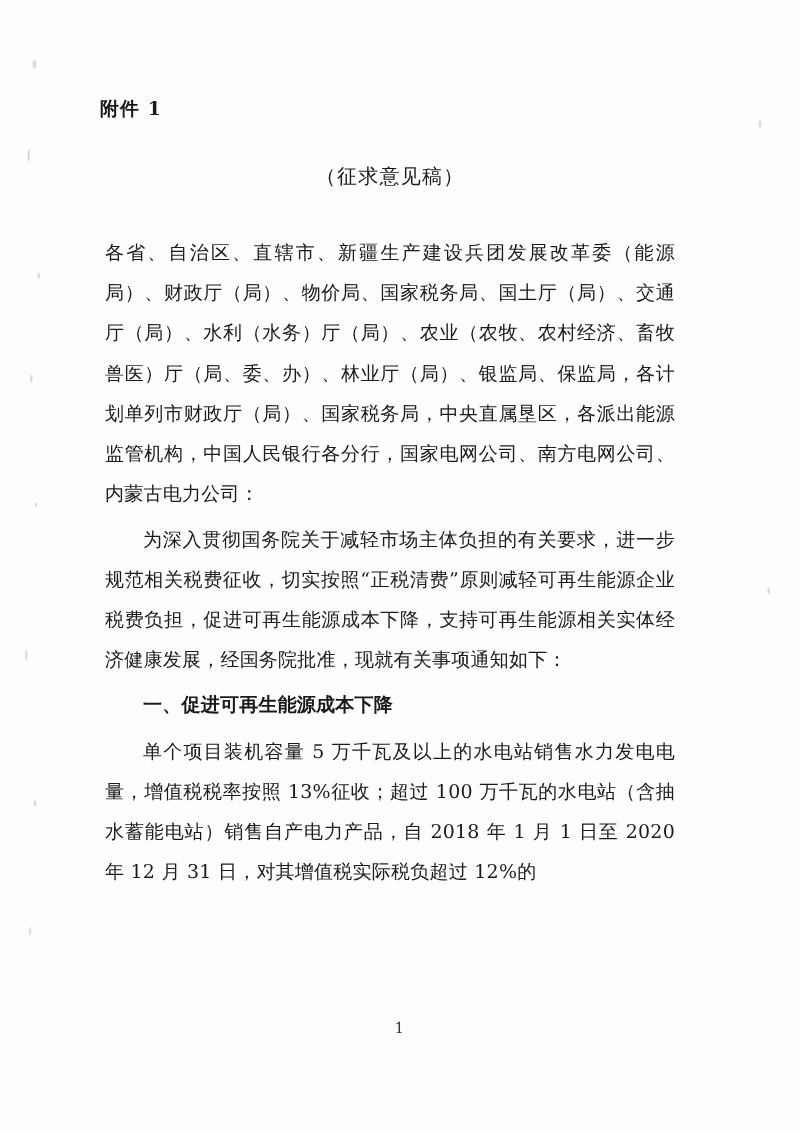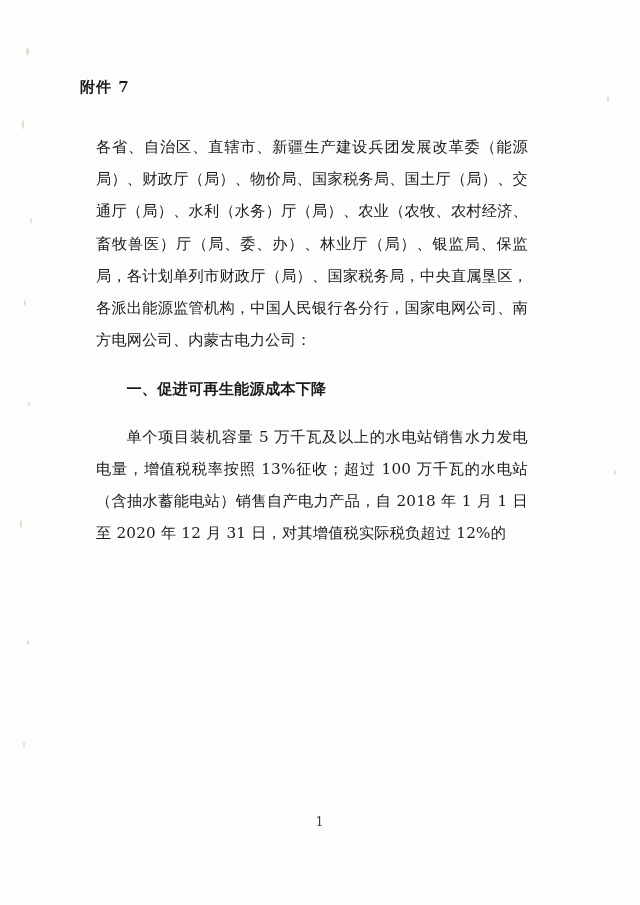--- a/index.html
+++ b/index.html
@@ -61,21 +61,21 @@
   }
   .body-block {
     font-size: 15.2px;
     line-height: 2.12;
     color: #1c1c1c;
     text-align: justify;
     text-justify: inter-character;
     letter-spacing: .2px;
   }
   .body-block p {
-    margin: 16px;
+    margin: 4px;
   }
   .indent {
     text-indent: 2em;
   }
   .section-heading {
     text-indent: 2em;
     font-weight: bold;
   }
   .page-number {
     position: absolute;
@@ -103,27 +103,29 @@
   <div class="speck" style="left:24px;top:300px;width:2px;height:6px;"></div>
   <div class="speck" style="left:28px;top:402px;width:2px;height:4px;"></div>
   <div class="speck" style="left:20px;top:520px;width:2px;height:8px;"></div>
   <div class="speck" style="left:27px;top:640px;width:2px;height:5px;"></div>
   <div class="speck" style="left:23px;top:742px;width:2px;height:6px;"></div>
   <div class="speck" style="left:607px;top:96px;width:2px;height:6px;"></div>
   <div class="speck" style="left:614px;top:470px;width:2px;height:5px;"></div>
 
   <div class="sheet">
 
-    <div class="attachment-label">附件 7</div>
+    <div class="attachment-label">附件 1</div>
 
 
+    <div class="doc-subtitle">（征求意见稿）</div>
 
     <div class="body-block">
       <p>各省、自治区、直辖市、新疆生产建设兵团发展改革委（能源局）、财政厅（局）、物价局、国家税务局、国土厅（局）、交通厅（局）、水利（水务）厅（局）、农业（农牧、农村经济、畜牧兽医）厅（局、委、办）、林业厅（局）、银监局、保监局，各计划单列市财政厅（局）、国家税务局，中央直属垦区，各派出能源监管机构，中国人民银行各分行，国家电网公司、南方电网公司、内蒙古电力公司：</p>
 
+      <p class="indent">为深入贯彻国务院关于减轻市场主体负担的有关要求，进一步规范相关税费征收，切实按照“正税清费”原则减轻可再生能源企业税费负担，促进可再生能源成本下降，支持可再生能源相关实体经济健康发展，经国务院批准，现就有关事项通知如下：</p>
 
       <p class="section-heading">一、促进可再生能源成本下降</p>
 
       <p class="indent">单个项目装机容量 5 万千瓦及以上的水电站销售水力发电电量，增值税税率按照 13%征收；超过 100 万千瓦的水电站（含抽水蓄能电站）销售自产电力产品，自 2018 年 1 月 1 日至 2020 年 12 月 31 日，对其增值税实际税负超过 12%的</p>
     </div>
 
   </div>
 
   <div class="page-number">1</div>
 

